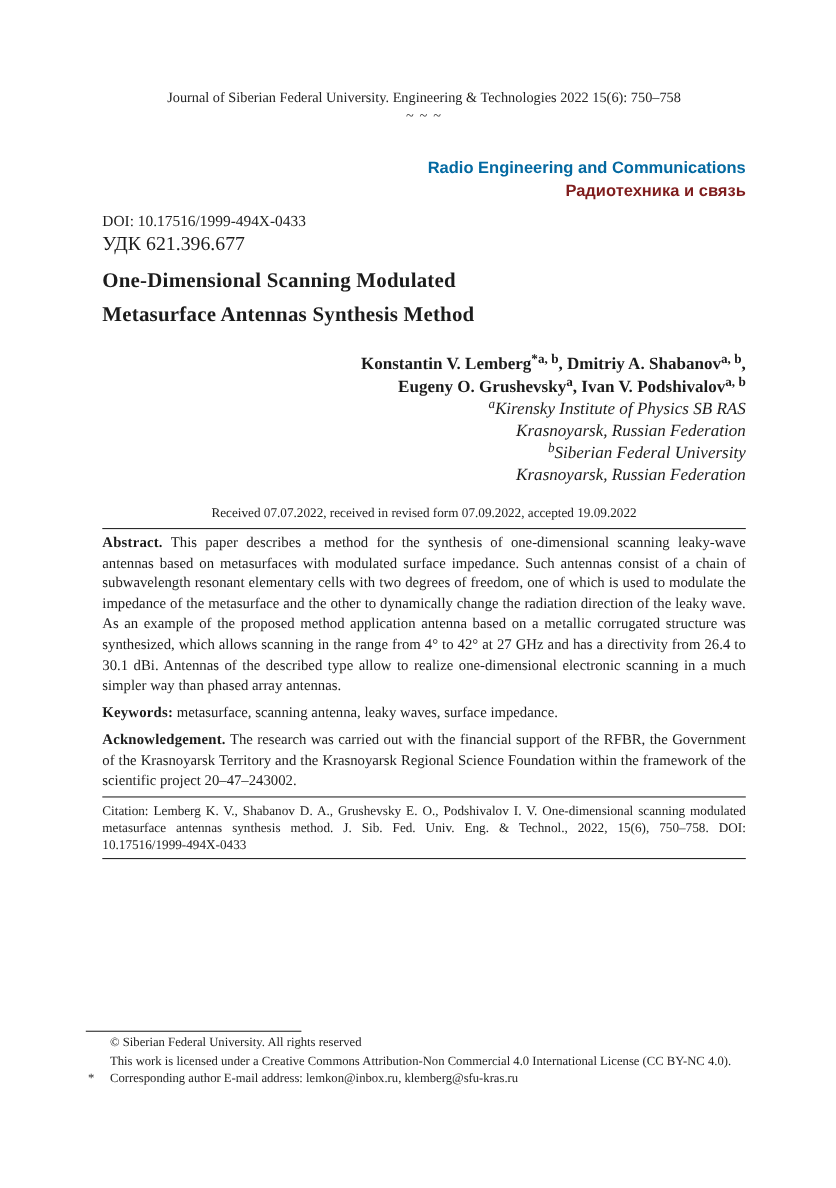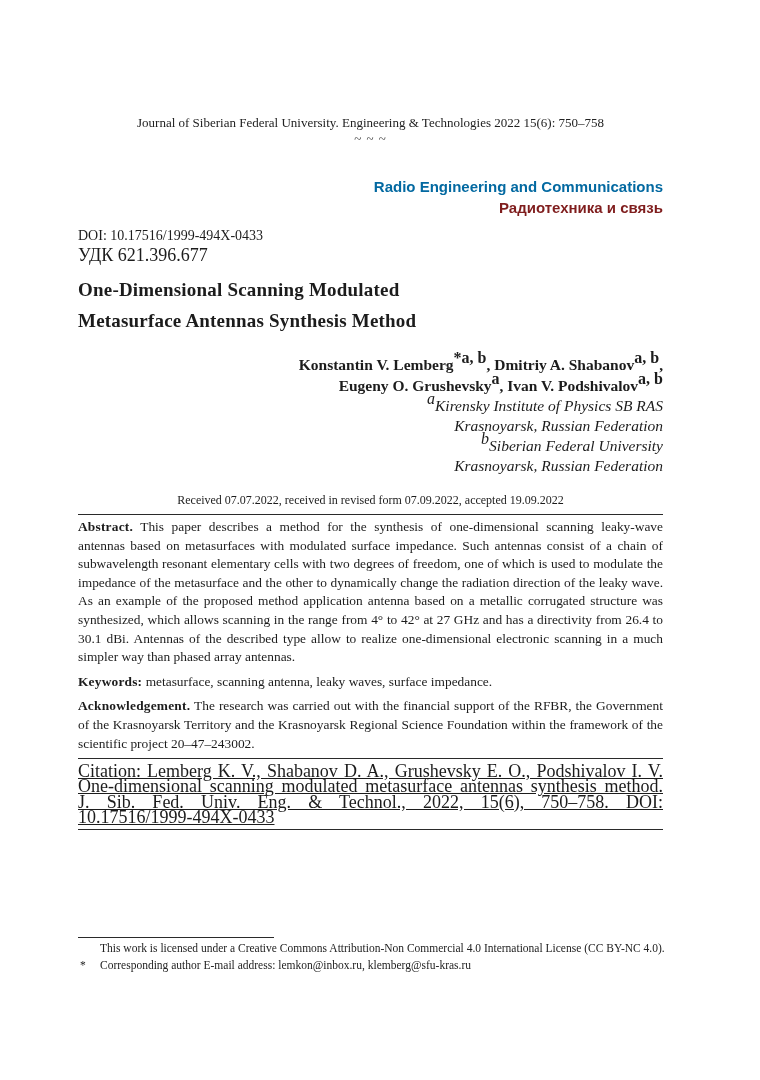--- a/index.html
+++ b/index.html
@@ -7,24 +7,24 @@
     position: relative;
     width: 760px;
     height: 1080px;
     background: #ffffff;
     font-family: "Liberation Serif", serif;
     color: #1c1c1c;
     overflow: hidden;
   }
   .content {
     position: absolute;
-    left: 78px;
+    left: 93px;
     top: 0;
     width: 585px;
-    padding-top: 114px;
+    padding-top: 80px;
   }
   .journal-line {
     font-size: 13px;
     line-height: 18px;
     text-align: center;
     white-space: nowrap;
     color: #222;
   }
   .tildes {
     text-align: center;
@@ -51,21 +51,21 @@
     letter-spacing: 0.2px;
   }
   .authors {
     margin-top: 18px;
     text-align: right;
     font-weight: 700;
     font-size: 15.5px;
     line-height: 21px;
   }
   .authors sup, .affiliations sup {
-    font-size: 16px;
+    font-size: 12px;
     line-height: 0;
     position: relative;
     top: -0.45em;
     vertical-align: baseline;
   }
   .affiliations {
     text-align: right;
     font-style: italic;
     font-size: 15.5px;
     line-height: 20px;
@@ -88,25 +88,24 @@
     font-size: 13.4px;
     line-height: 18.6px;
     text-align: justify;
   }
   .para b { letter-spacing: 0.2px; }
   .keywords-para { margin-top: 6px; }
   .ack-para { margin-top: 6px; }
   hr.rule-cite-top { margin-top: 5px; }
   .citation {
     margin: 5px 0 0 0;
-    font-size: 18px;
+    font-size: 12px;
     line-height: 15.3px;
     text-align: justify;
     word-spacing: 1px;
-    text-decoration: underline;
   }
   hr.rule-cite-bottom { margin-top: 4px; border-top-width: 1.2px; }
   .footnotes {
     position: absolute;
     left: 78px;
     top: 937px;
     width: 585px;
     font-size: 11.5px;
     line-height: 16.7px;
     color: #222;
@@ -174,17 +173,18 @@
     <hr class="rule rule-cite-top">
 
     <p class="citation">Citation: Lemberg K. V., Shabanov D. A., Grushevsky E. O., Podshivalov I. V. One-dimensional scanning modulated metasurface antennas synthesis method. J. Sib. Fed. Univ. Eng. &amp; Technol., 2022, 15(6), 750–758. DOI: 10.17516/1999-494X-0433</p>
 
     <hr class="rule rule-cite-bottom">
 
   </div>
 
   <div class="footnotes">
     <hr class="short-rule">
+    <div class="fn-line">© Siberian Federal University. All rights reserved</div>
     <div class="fn-line">This work is licensed under a Creative Commons Attribution-Non Commercial 4.0 International License (CC BY-NC 4.0).</div>
     <div class="fn-star-line"><span class="star">*</span><span>Corresponding author E-mail address: lemkon@inbox.ru, klemberg@sfu-kras.ru</span></div>
   </div>
 
 </div>
 
 </body></html>

